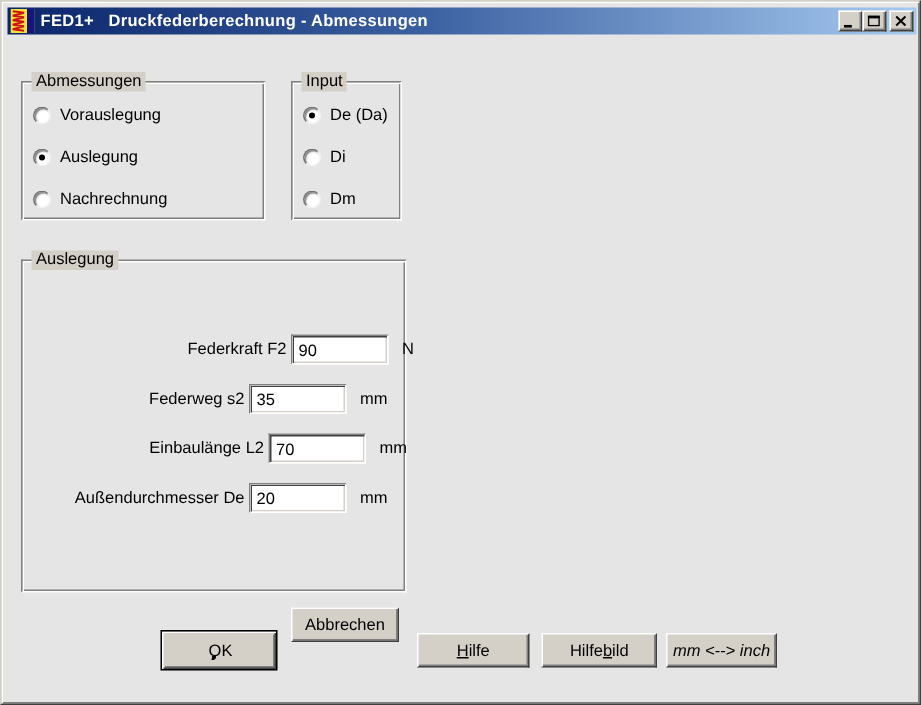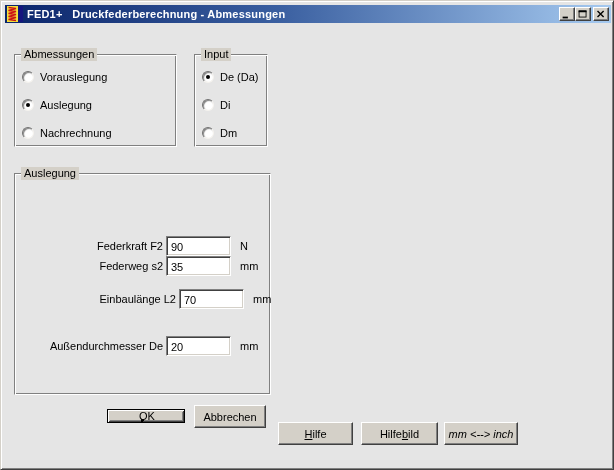--- a/index.html
+++ b/index.html
@@ -171,43 +171,43 @@
     </div>
     <div class="radio-row" style="left:7px; top:71px;">
       <span class="radio"></span>
       <span class="radio-label">Dm</span>
     </div>
   </div>
 
   <div class="groupbox" style="left:13px; top:172px; width:257px; height:222px;">
     <span class="group-label">Auslegung</span>
 
-    <div class="field-row" style="top:62px;">
+    <div class="field-row" style="top:49px;padding-left:28px;">
       <span class="field-label">Federkraft F2</span>
       <input class="field-input" type="text" value="90" style="">
       <span class="field-unit">N</span>
     </div>
     <div class="field-row" style="top:82px;">
       <span class="field-label">Federweg s2</span>
       <input class="field-input" type="text" value="35" style="">
       <span class="field-unit">mm</span>
     </div>
     <div class="field-row" style="top:115px;padding-left:13px;">
       <span class="field-label">Einbaulänge L2</span>
       <input class="field-input" type="text" value="70" style="">
       <span class="field-unit">mm</span>
     </div>
-    <div class="field-row" style="top:162px;">
+    <div class="field-row" style="top:148px;">
       <span class="field-label">Außendurchmesser De</span>
       <input class="field-input" type="text" value="20" style="">
       <span class="field-unit">mm</span>
     </div>
   </div>
 
-  <button class="btn default" style="left:106px; top:408px; width:78px; height:14px;">
+  <button class="btn default" style="left:106px; top:419px; width:78px; height:27px;">
     <span class="focus-rect"></span>
     <span>OK</span>
   </button>
 
   <button class="btn" style="left:193px; top:404px; width:72px; height:23px;">
     <span>Abbrechen</span>
   </button>
 
   <button class="btn" style="left:277px; top:421px; width:75px; height:23px;">
     <span><span></span><span class="ak">H</span><span>ilfe</span></span>

